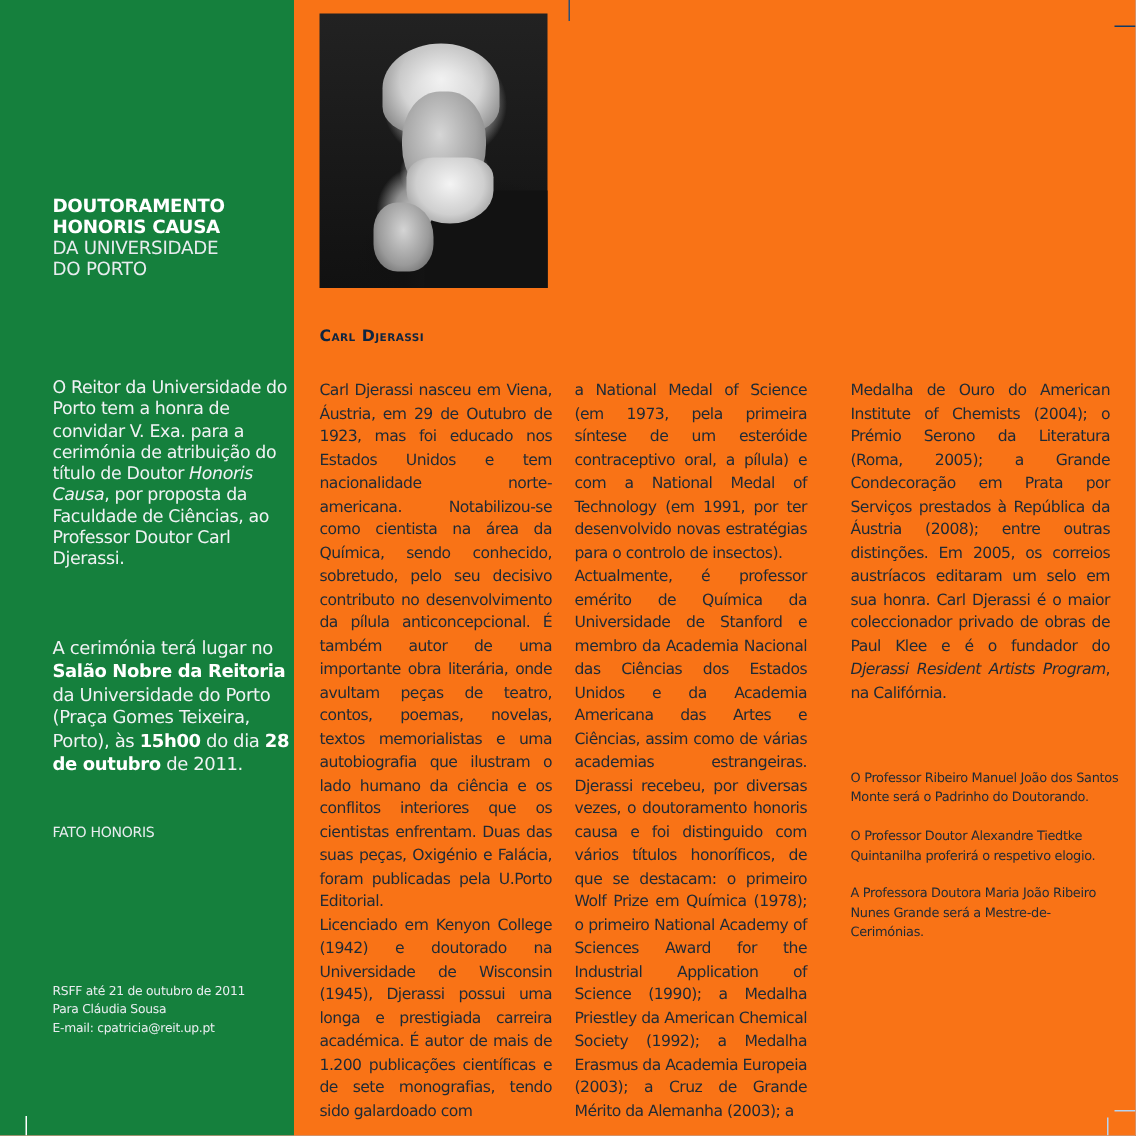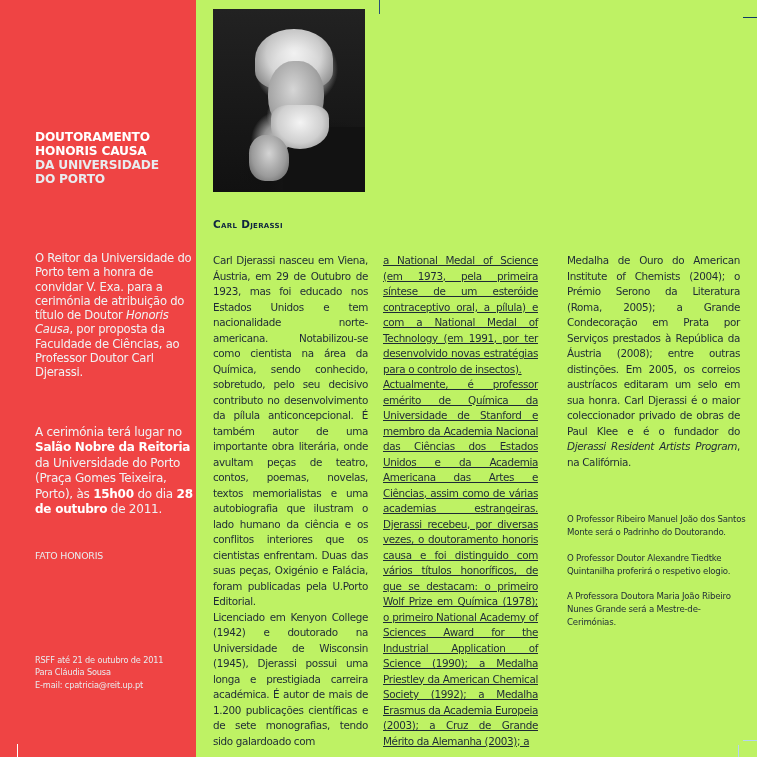--- a/index.html
+++ b/index.html
@@ -11,40 +11,40 @@
     }
     body {
       position: relative;
       background: #98c3ec;
       font-family: "DejaVu Sans", sans-serif;
     }
     .left-panel {
       position: absolute;
       left: 0; top: 0;
       width: 196px; height: 757px;
-      background: #ef4444;
+      background: #15803d;
       color: #ffffff;
     }
     .right-panel {
       position: absolute;
       left: 196px; top: 0;
       width: 561px; height: 757px;
-      background: #bef264;
+      background: #f97316;
       color: #1a2530;
     }
     .title-block {
       position: absolute;
       left: 35px; top: 130px;
       width: 160px;
       font-size: 12.2px;
       line-height: 14px;
       letter-spacing: -0.2px;
     }
     .title-block .bold { font-weight: bold; }
-    .title-block .light { font-weight: bold; color: #e8ecef; }
+    .title-block .light { font-weight: normal; color: #e8ecef; }
 
     .invite-block {
       position: absolute;
       left: 35px; top: 251px;
       width: 160px;
       font-size: 11.6px;
       line-height: 14.3px;
       letter-spacing: -0.25px;
       color: #f0f2f4;
     }
@@ -153,21 +153,21 @@
       width: 155px;
       font-size: 10.4px;
       line-height: 15.5px;
       letter-spacing: -0.35px;
       text-align: justify;
       color: #1e2a36;
     }
     .bio-col p { margin: 0; }
     .bio-col em { font-style: italic; margin-top: 19px; }
     .col-1 { left: 17px; }
-    .col-2 { left: 187px; text-decoration: underline; }
+    .col-2 { left: 187px; }
     .col-3 { left: 371px; width: 173px; }
 
     .roles {
       position: absolute;
       left: 371px; top: 513px;
       width: 180px;
       font-size: 8.6px;
       line-height: 12.9px;
       letter-spacing: -0.2px;
       color: #1e2a36;

